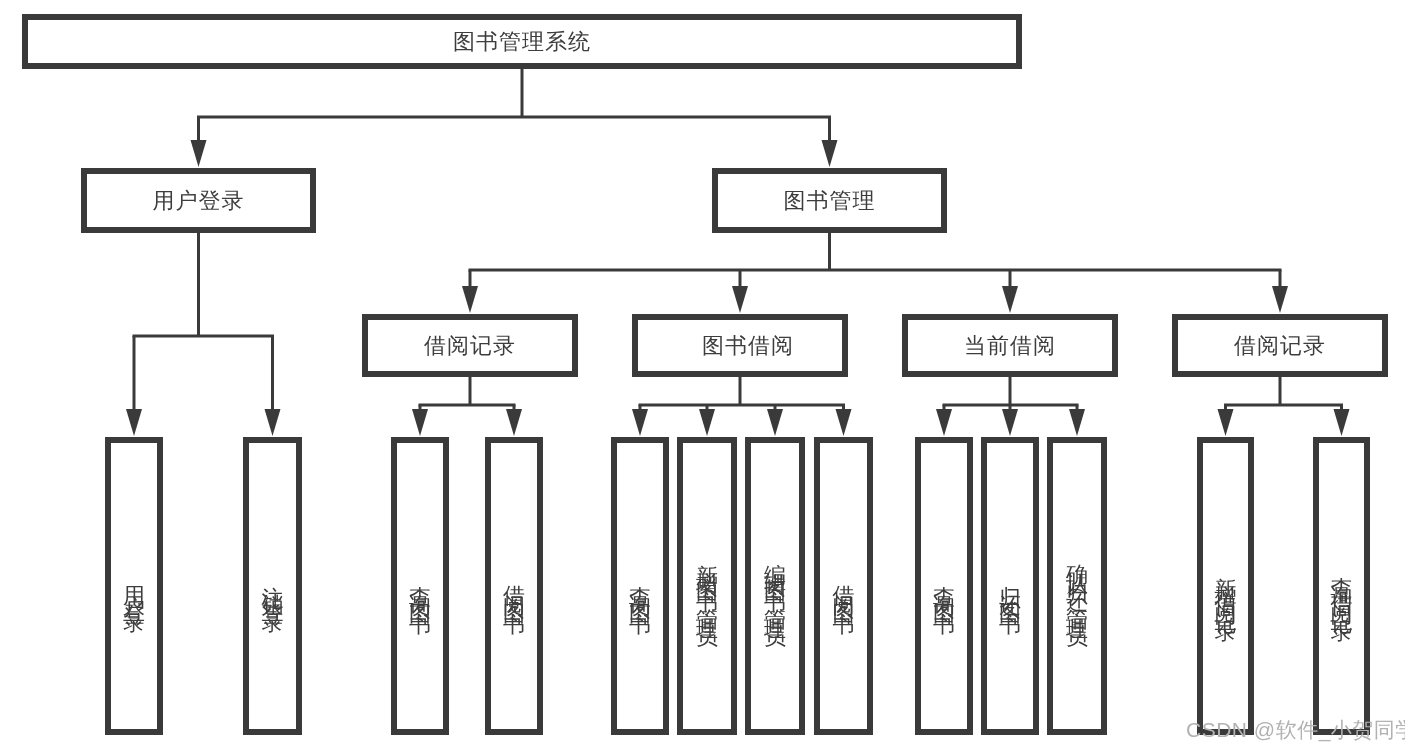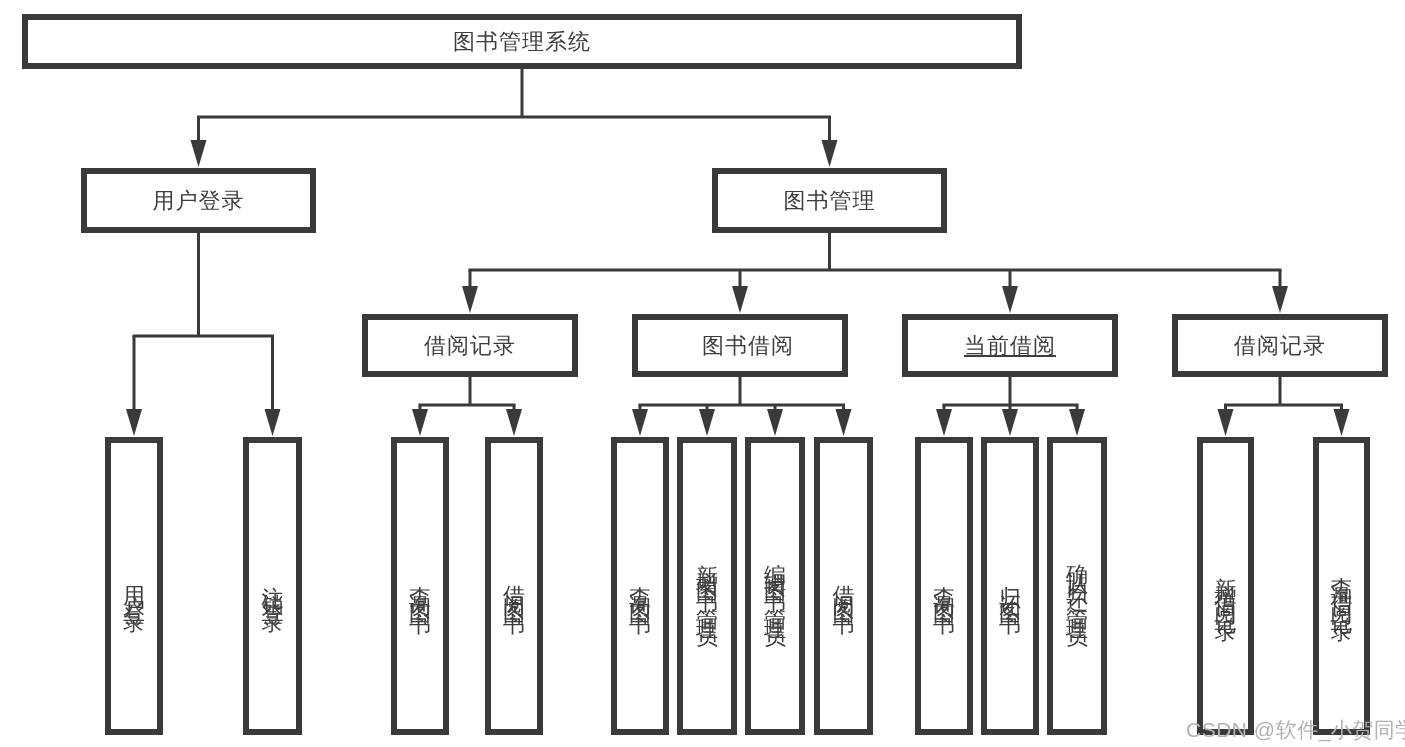--- a/index.html
+++ b/index.html
@@ -112,21 +112,21 @@
       <polygon points="1217.5,409 1233.5,409 1225.5,436" fill="#3a3a3a"></polygon>
       <line x1="1341.5" y1="405" x2="1341.5" y2="415" stroke="#3a3a3a" stroke-width="3"></line>
       <polygon points="1333.5,409 1349.5,409 1341.5,436" fill="#3a3a3a"></polygon>
     </svg>
   <div id="nodes">
       <div class="node" style="left: 22px; top: 14px; width: 1000px; height: 55px; border-color: rgb(58, 58, 58); color: rgb(61, 61, 61);">图书管理系统</div>
       <div class="node" style="left: 81px; top: 168px; width: 235px; height: 65px; border-color: rgb(58, 58, 58); color: rgb(61, 61, 61);">用户登录</div>
       <div class="node" style="left: 712px; top: 168px; width: 235px; height: 65px; border-color: rgb(58, 58, 58); color: rgb(61, 61, 61);">图书管理</div>
       <div class="node" style="left: 362px; top: 314px; width: 216px; height: 63px; border-color: rgb(58, 58, 58); color: rgb(61, 61, 61);">借阅记录</div>
       <div class="node" style="left: 632px; top: 314px; width: 216px; height: 63px; border-color: rgb(58, 58, 58); color: rgb(61, 61, 61); padding-left: 16px;">图书借阅</div>
-      <div class="node" style="left: 902px; top: 314px; width: 216px; height: 63px; border-color: rgb(58, 58, 58); color: rgb(61, 61, 61); text-decoration: underline;">当前借阅</div>
+      <div class="node" style="left: 902px; top: 314px; width: 216px; height: 63px; border-color: rgb(58, 58, 58); color: rgb(61, 61, 61);">当前借阅</div>
       <div class="node" style="left: 1172px; top: 314px; width: 216px; height: 63px; border-color: rgb(58, 58, 58); color: rgb(61, 61, 61);">借阅记录</div>
       <div class="node v" style="left: 105px; top: 437px; width: 58px; height: 298px; border-color: rgb(58, 58, 58); color: rgb(61, 61, 61);">用户登录</div>
       <div class="node v" style="left: 243px; top: 437px; width: 59px; height: 298px; border-color: rgb(58, 58, 58); color: rgb(61, 61, 61);">注销登录</div>
       <div class="node v" style="left: 391px; top: 437px; width: 58px; height: 298px; border-color: rgb(58, 58, 58); color: rgb(61, 61, 61);">查询图书</div>
       <div class="node v" style="left: 485px; top: 437px; width: 58px; height: 298px; border-color: rgb(58, 58, 58); color: rgb(61, 61, 61);">借阅图书</div>
       <div class="node v" style="left: 611px; top: 437px; width: 58px; height: 298px; border-color: rgb(58, 58, 58); color: rgb(61, 61, 61);">查询图书</div>
       <div class="node v" style="left: 677px; top: 437px; width: 60px; height: 298px; border-color: rgb(58, 58, 58); color: rgb(61, 61, 61);">新增图书（管理员）</div>
       <div class="node v" style="left: 745px; top: 437px; width: 60px; height: 298px; border-color: rgb(58, 58, 58); color: rgb(61, 61, 61);">编辑图书（管理员）</div>
       <div class="node v" style="left: 814px; top: 437px; width: 59px; height: 298px; border-color: rgb(58, 58, 58); color: rgb(61, 61, 61);">借阅图书</div>
       <div class="node v" style="left: 915px; top: 437px; width: 58px; height: 298px; border-color: rgb(58, 58, 58); color: rgb(61, 61, 61);">查询图书</div>

